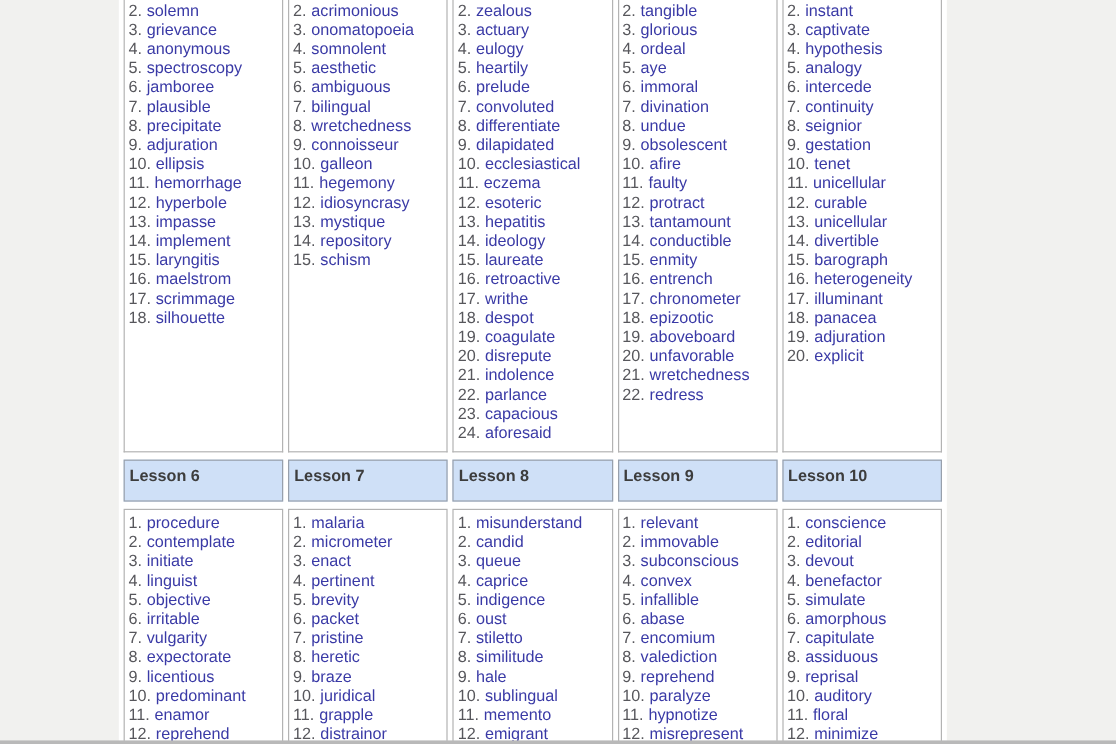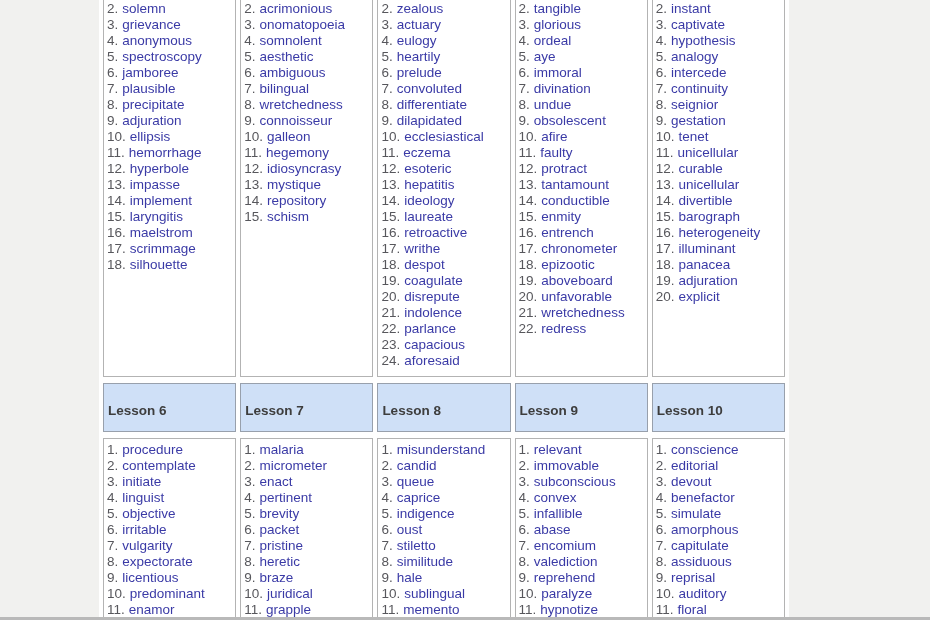--- a/index.html
+++ b/index.html
@@ -41,21 +41,21 @@
   tr.top-row td.word-cell {
     border-top: none;
     padding-top: 4px;
   }
   td.lesson-header {
     box-sizing: border-box;
     width: 133px;
     background: var(--header-background, #cfe0f7);
     border: 1px solid var(--header-border, #98a0ac);
     vertical-align: top;
-    padding: 18px 4px 12px 4px;
+    padding: 4px 4px 12px 4px;
     font-size: 13.5px;
     font-weight: bold;
     color: var(--header-text, #3d3d3d);
     line-height: 17px;
   }
   .word-line {
     white-space: nowrap;
     overflow: hidden;
   }
   .word-line .num {

